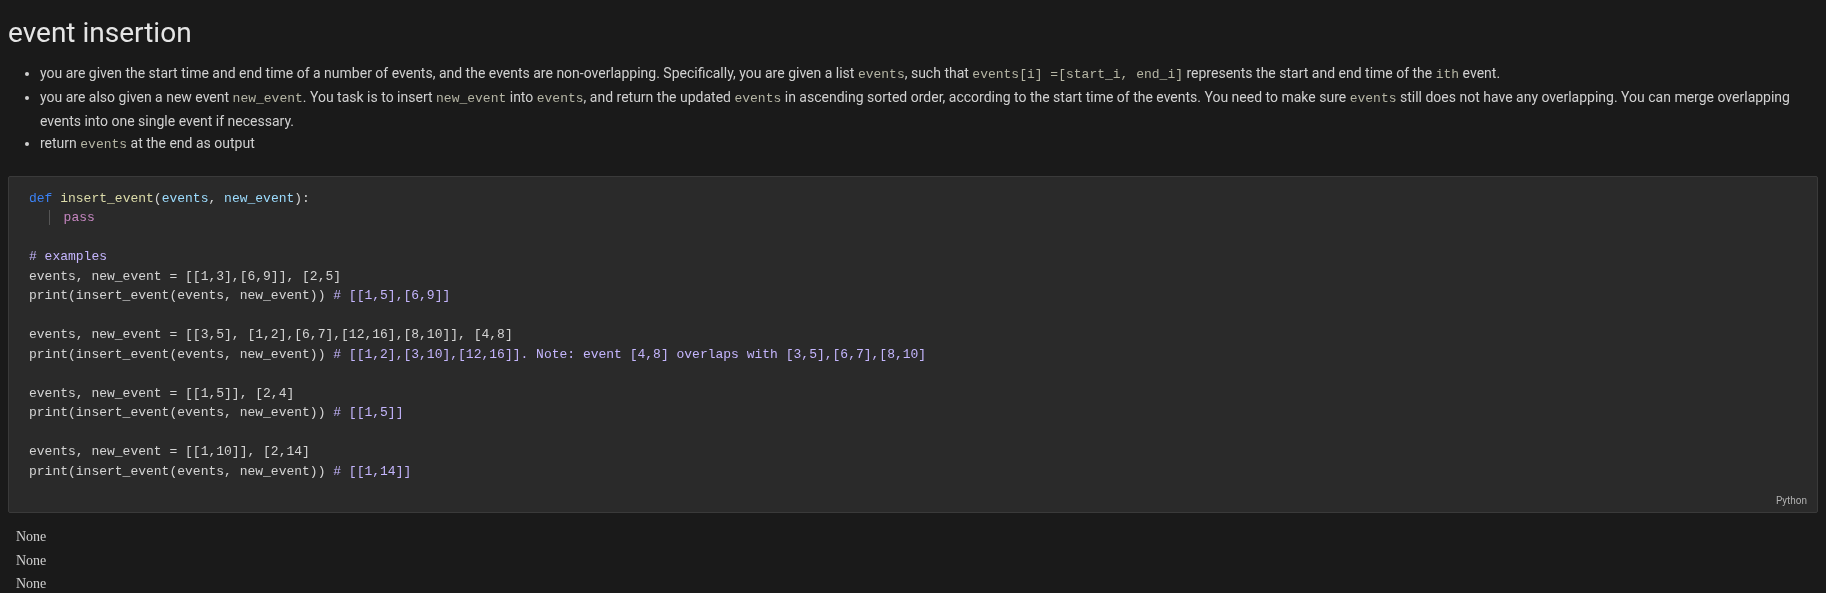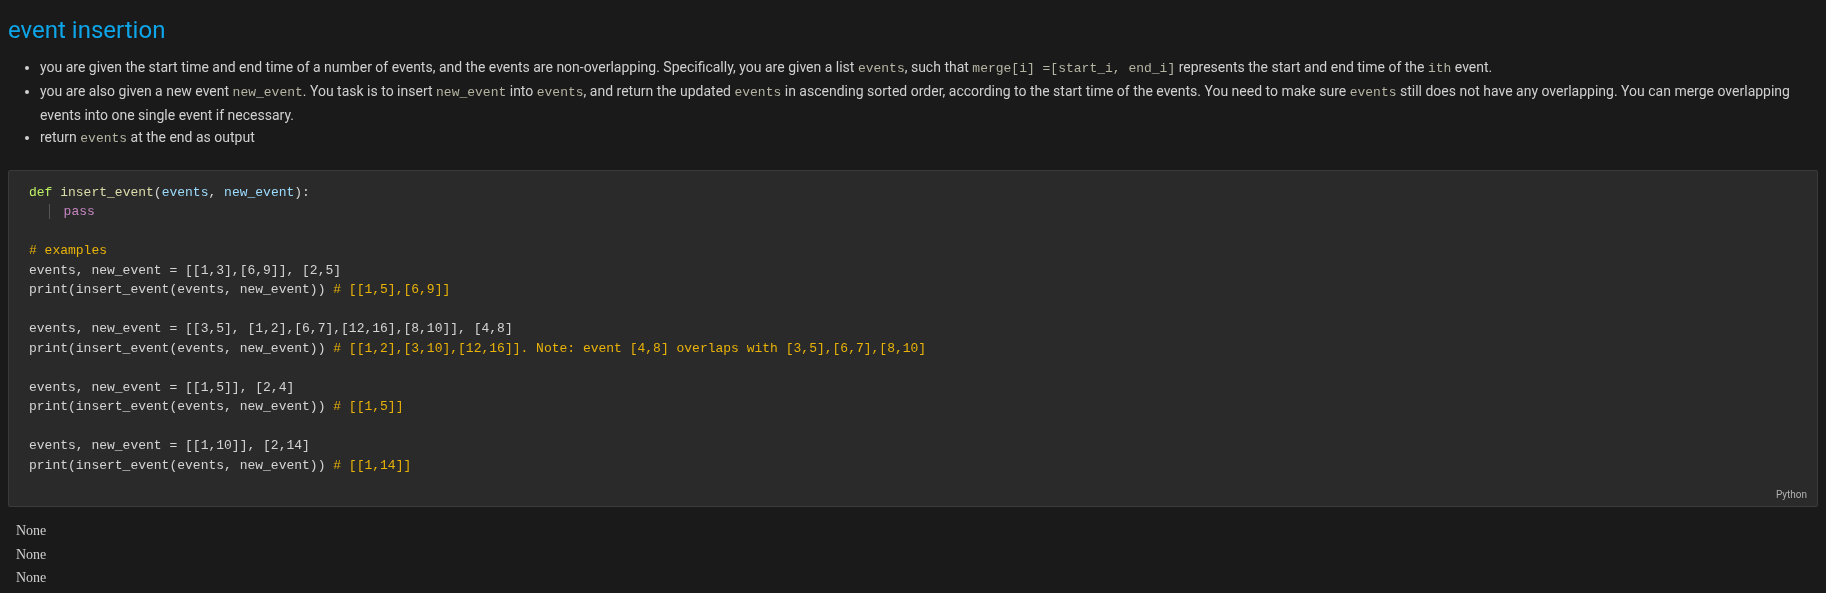--- a/index.html
+++ b/index.html
@@ -12,23 +12,23 @@
       color: #d4d4d4;
       font-family: -apple-system, BlinkMacSystemFont, "Segoe UI", Roboto, sans-serif;
       font-size: 14px;
       line-height: 1.5;
       padding: 0;
     }
     .container {
       padding: 0 8px;
     }
     h1 {
-      font-size: 24px;
+      font-size: 28px;
       font-weight: 400;
-      color: #0ea5e9;
+      color: #e5e5e5;
       padding: 12px 0 8px 0;
     }
     ul {
       padding-left: 32px;
       margin-bottom: 20px;
     }
     li {
       font-size: 14px;
       line-height: 1.6;
       color: #d0d0d0;
@@ -53,44 +53,44 @@
       padding: 0 20px 8px 20px;
       white-space: pre;
       color: #d4d4d4;
     }
     .code-lang {
       text-align: right;
       color: #b0b0b0;
       font-size: 10px;
       padding: 4px 10px 4px 0;
     }
-    .kw-def { color: #bef264; }
+    .kw-def { color: #3b82f6; }
     .kw-pass { color: #c586c0; margin-top: 25px; }
     .fn-name { color: #dcdcaa; }
     .param { color: #9cdcfe; }
-    .comment { color: #eab308; }
+    .comment { color: #c4b5fd; }
     .punct { color: #d4d4d4; }
     .output {
       padding: 4px 8px;
       color: #d0d0d0;
       font-size: 14px;
     }
     .output-line {
       line-height: 1.4;
       padding: 2px 0;
       font-family: Liberation Serif, serif;
     }
   </style>
 </head>
 <body>
 
 <div class="container">
   <h1>event insertion</h1>
   <ul id="bullets">
-      <li>you are given the start time and end time of a number of events, and the events are non-overlapping. Specifically, you are given a list <span class="inline-code">events</span>, such that <span class="inline-code">merge[i] =[start_i, end_i]</span> represents the start and end time of the <span class="inline-code">ith</span> event.</li>
+      <li>you are given the start time and end time of a number of events, and the events are non-overlapping. Specifically, you are given a list <span class="inline-code">events</span>, such that <span class="inline-code">events[i] =[start_i, end_i]</span> represents the start and end time of the <span class="inline-code">ith</span> event.</li>
       <li>you are also given a new event <span class="inline-code">new_event</span>. You task is to insert <span class="inline-code">new_event</span> into <span class="inline-code">events</span>, and return the updated <span class="inline-code">events</span> in ascending sorted order, according to the start time of the events. You need to make sure <span class="inline-code">events</span> still does not have any overlapping. You can merge overlapping events into one single event if necessary.</li>
       <li>return <span class="inline-code">events</span> at the end as output</li>
     </ul>
 
   <div class="code-block">
     <div class="code-content" id="code-content"><div><span class="kw-def">def </span><span class="fn-name">insert_event</span><span class="punct">(</span><span class="param">events</span><span class="punct">, </span><span class="param">new_event</span><span class="punct">):</span></div><div>  <span style="border-left: 1px solid rgb(85, 85, 85); padding-left: 14px; margin-left: 4px;"></span><span class="kw-pass">pass</span></div><div>&nbsp;</div><div><span class="comment"># examples</span></div><div><span class="punct">events, new_event = [[1,3],[6,9]], [2,5]</span></div><div><span class="punct">print(insert_event(events, new_event)) </span><span class="comment"># [[1,5],[6,9]]</span></div><div>&nbsp;</div><div><span class="punct">events, new_event = [[3,5], [1,2],[6,7],[12,16],[8,10]], [4,8]</span></div><div><span class="punct">print(insert_event(events, new_event)) </span><span class="comment"># [[1,2],[3,10],[12,16]]. Note: event [4,8] overlaps with [3,5],[6,7],[8,10]</span></div><div>&nbsp;</div><div><span class="punct">events, new_event = [[1,5]], [2,4]</span></div><div><span class="punct">print(insert_event(events, new_event)) </span><span class="comment"># [[1,5]]</span></div><div>&nbsp;</div><div><span class="punct">events, new_event = [[1,10]], [2,14]</span></div><div><span class="punct">print(insert_event(events, new_event)) </span><span class="comment"># [[1,14]]</span></div></div>
     <div class="code-lang">Python</div>
   </div>
 
   <div class="output" id="output">

